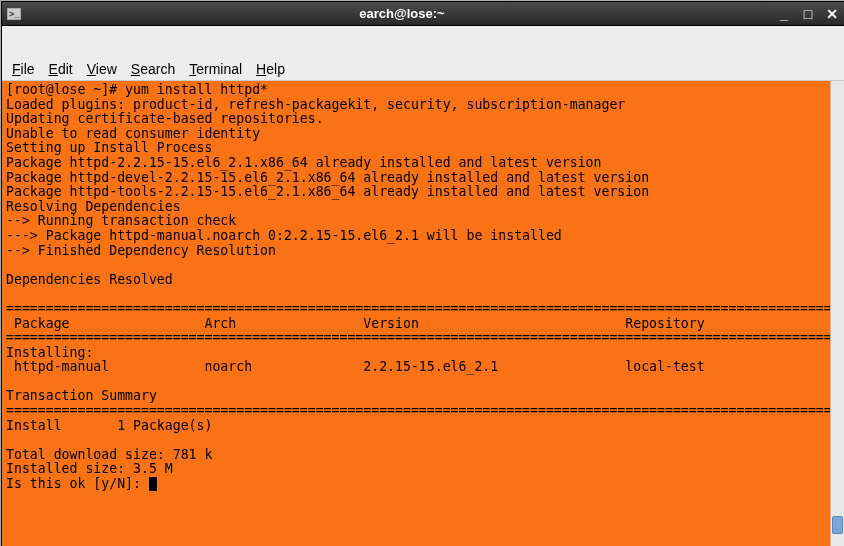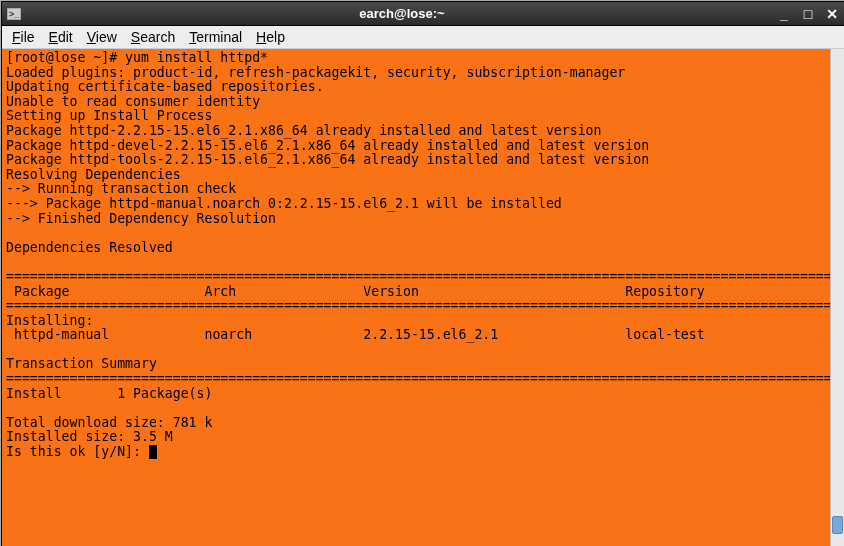--- a/index.html
+++ b/index.html
@@ -55,20 +55,21 @@
 .menubar {
   background: #ededed;
   display: flex;
   gap: 14px;
   padding: 3px 10px;
   font-size: 14px;
   border-bottom: 1px solid #ccc;
 }
 .menubar-item {
   cursor: pointer;
+  margin-top: 32px;
 }
 .menubar-item .ul { text-decoration: underline; }
 .term-wrap {
   flex: 1;
   display: flex;
   overflow: hidden;
   background: #f97316;
 }
 .terminal {
   flex: 1;

